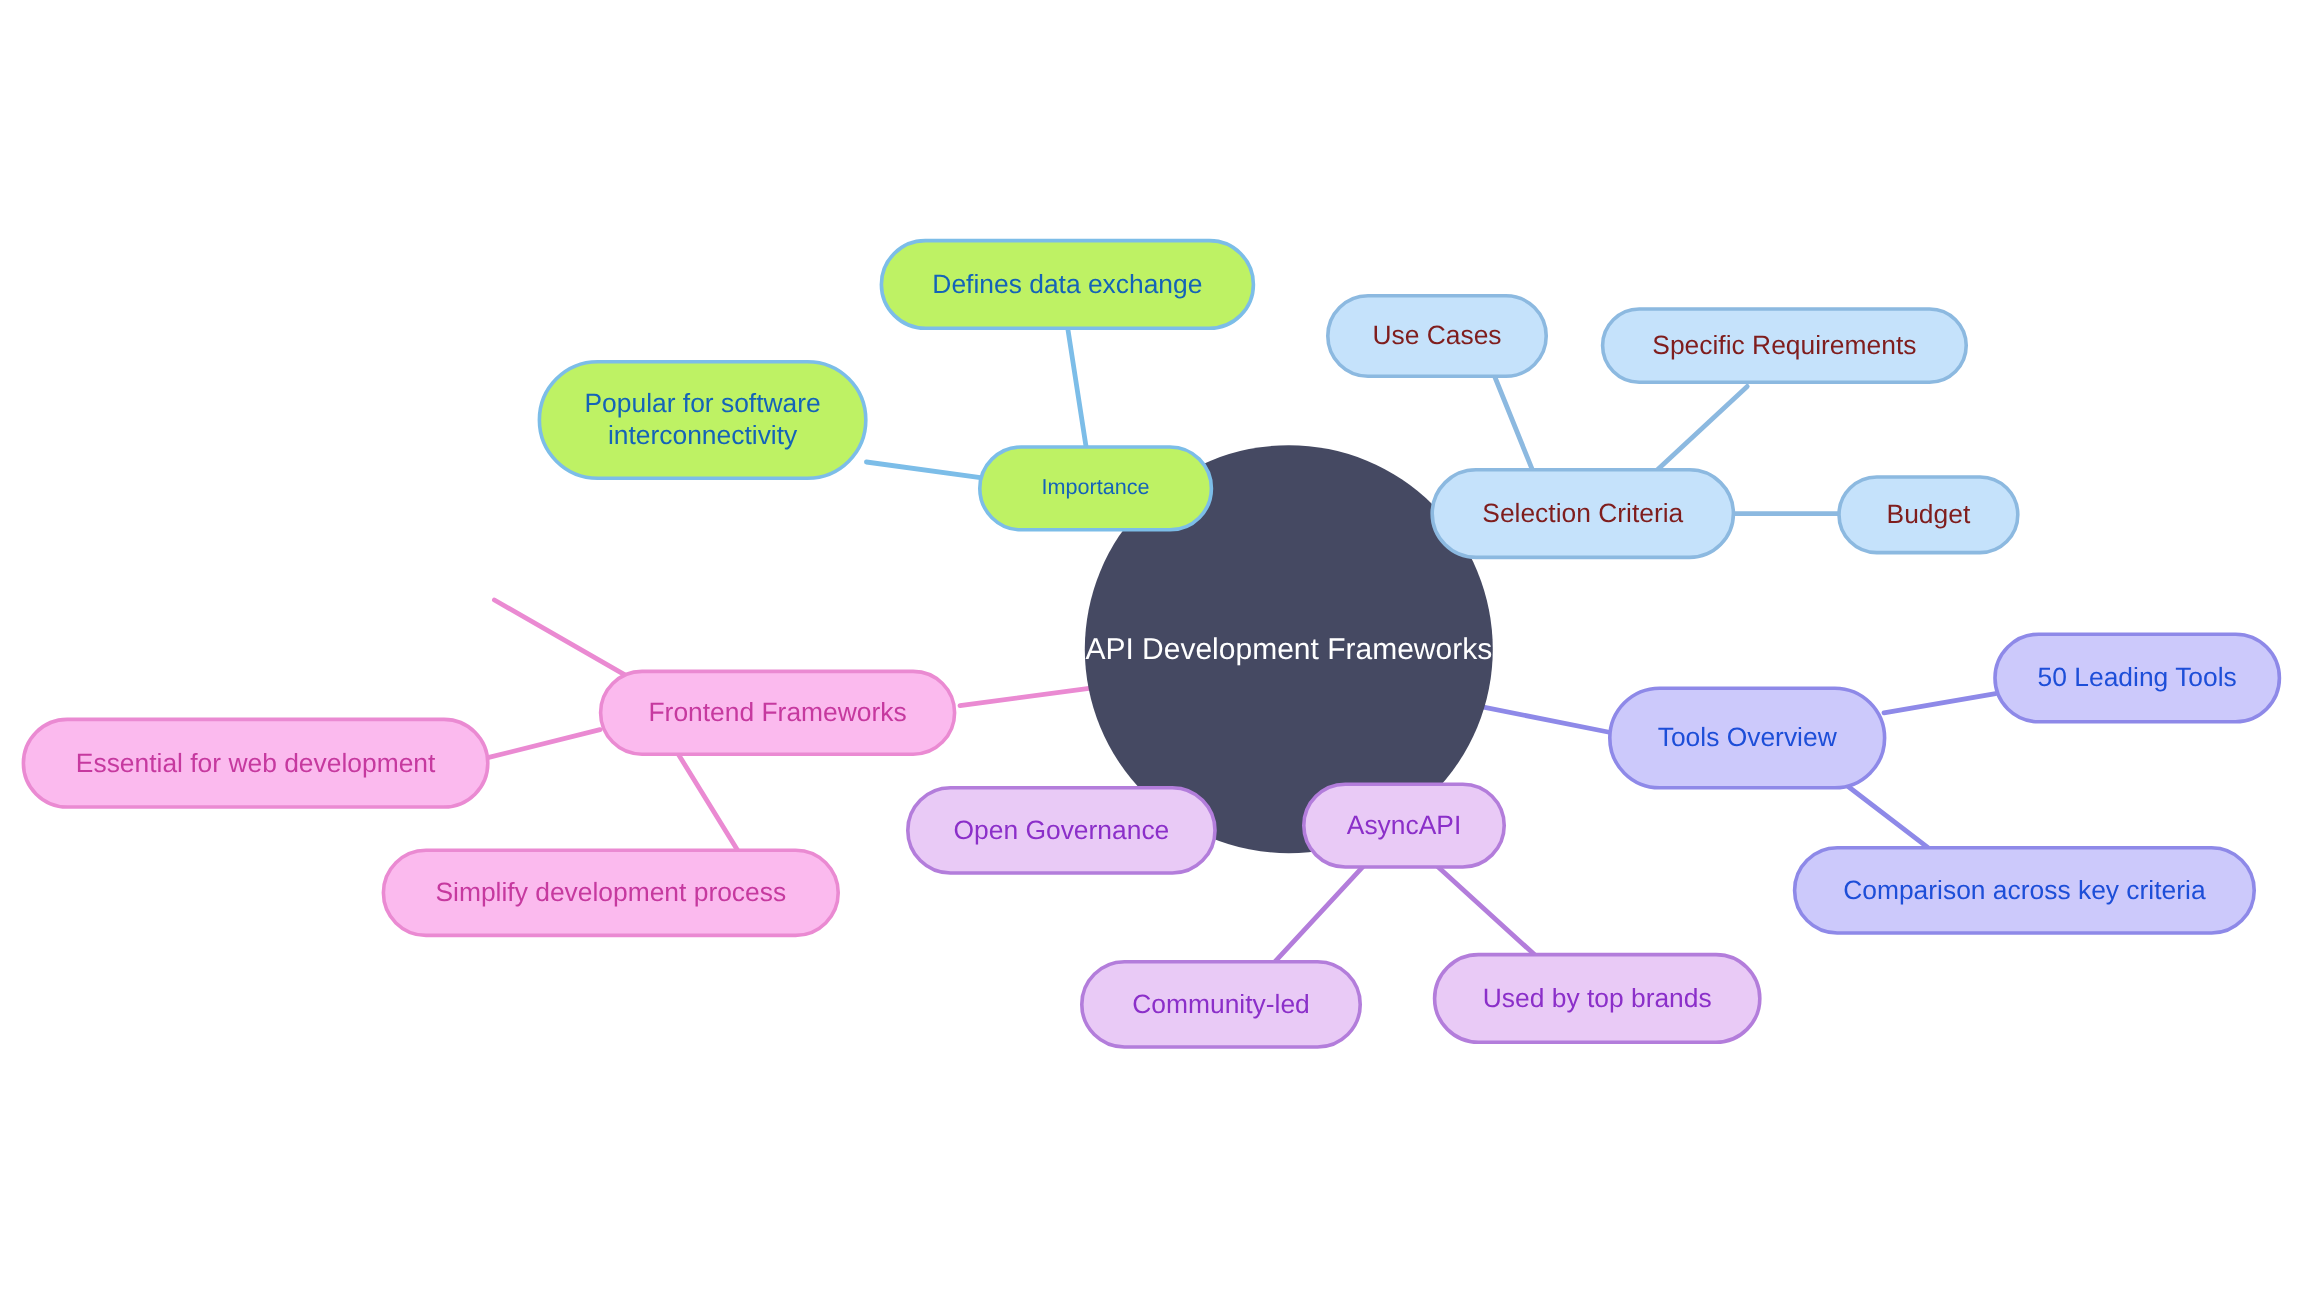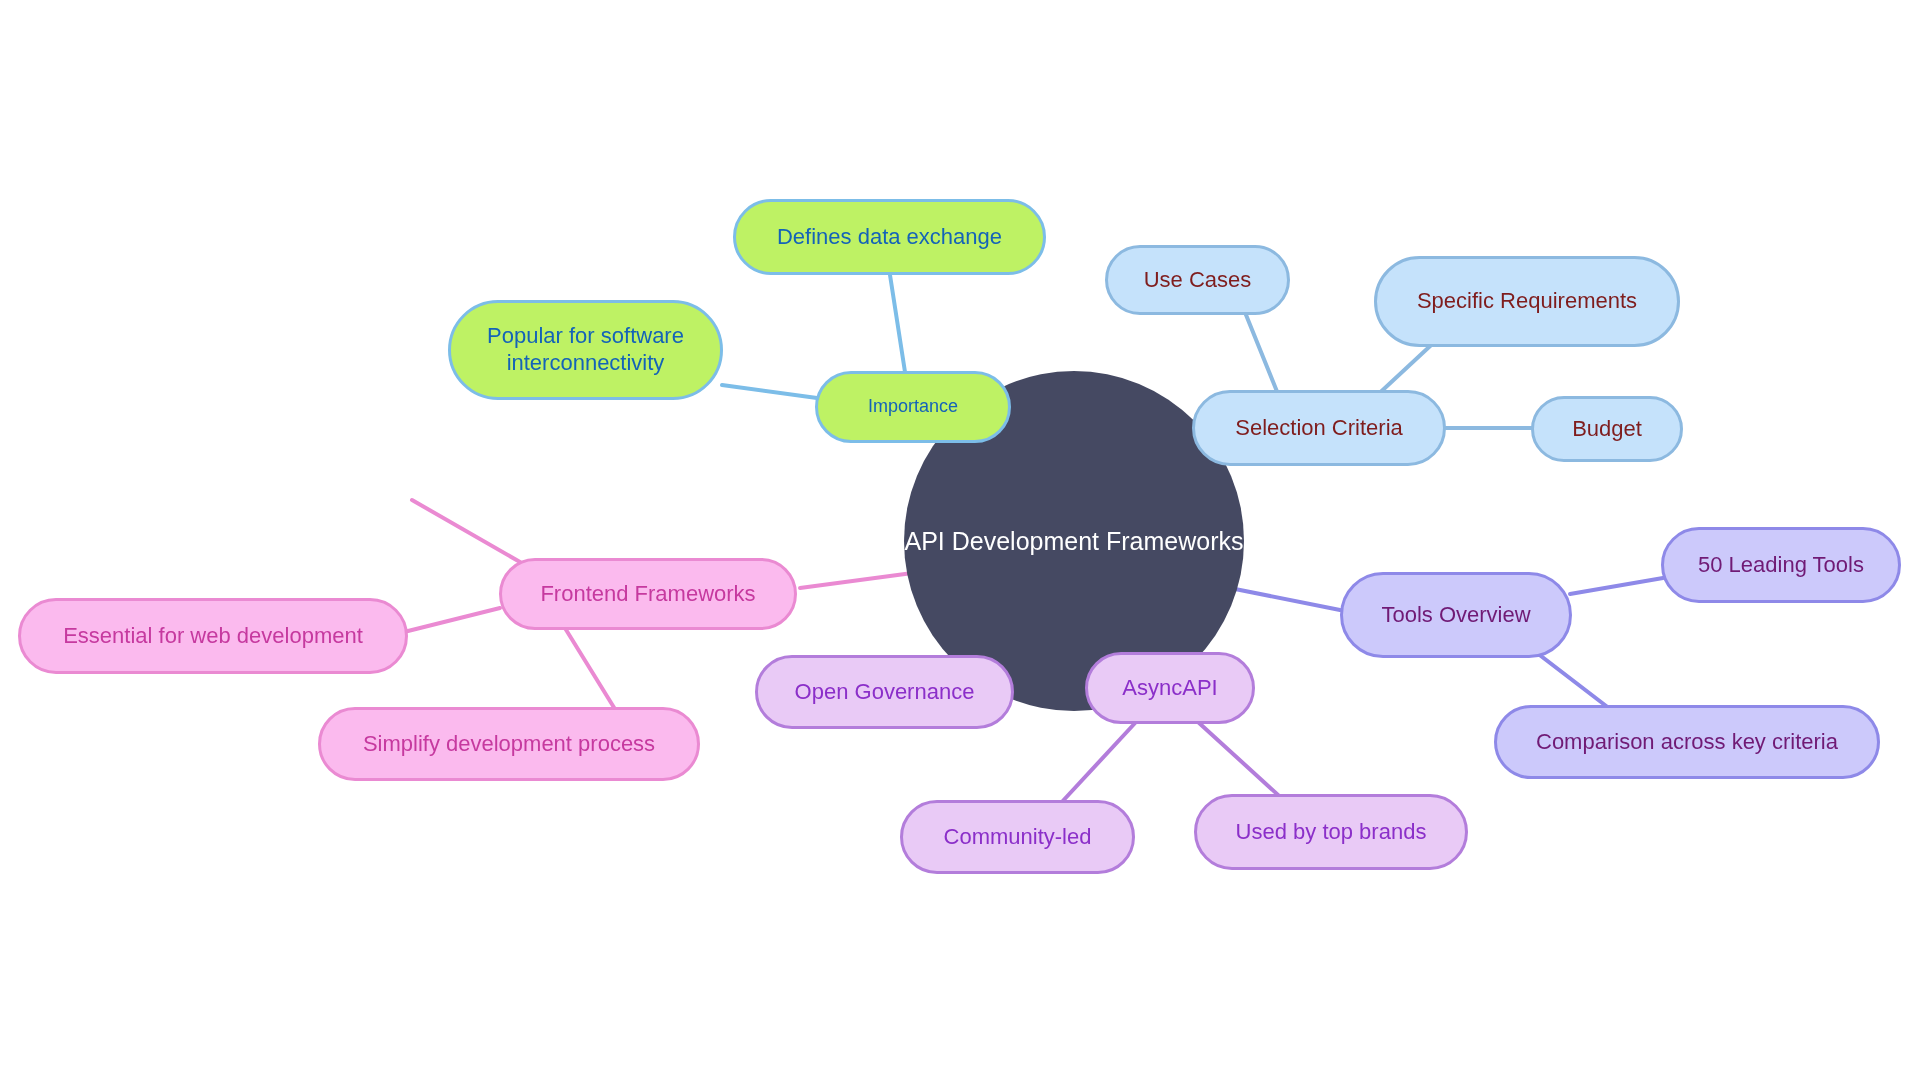--- a/index.html
+++ b/index.html
@@ -52,21 +52,21 @@
     border: none;
   }
   
   .c-blue      { background: #bef264; border-color: #7cbde8; color: #1463b8; }
   .c-blue-leaf { background: #c5e2fb; border-color: #8cb9e0; color: #7f1d1d; }
   
   .c-pink      { background: #fbbaee; border-color: #ea8ad2; color: #c6399f; }
   
   .c-violet    { background: #e9caf6; border-color: #b37ddb; color: #8b2fc9; }
   
-  .c-peri      { background: #ccc9fb; border-color: #8e89e8; color: #701a75; }
+  .c-peri      { background: #ccc9fb; border-color: #8e89e8; color: #1d4ed8; }
   
   .c-root      { background: #454962; color: #ffffff; }
 </style>
 </head>
 <body>
 
 <div id="canvas">
 
   <svg id="edge-layer" viewBox="0 0 1920 1080" width="1920" height="1080">
 
@@ -109,21 +109,21 @@
   </div>
 
   <div class="node c-blue-leaf" style="left:1192px; top:390px; width:254px; height:76px; font-size:22px;">
     <span>Selection Criteria</span>
   </div>
 
   <div class="node c-blue-leaf" style="left:1105px; top:245px; width:185px; height:70px; font-size:22px;">
     <span>Use Cases</span>
   </div>
 
-  <div class="node c-blue-leaf" style="left:1374px; top:256px; width:306px; height:91px; font-size:22px;">
+  <div class="node c-blue-leaf" style="left:1334px; top:256px; width:306px; height:64px; font-size:22px;">
     <span>Specific Requirements</span>
   </div>
 
   <div class="node c-blue-leaf" style="left:1531px; top:396px; width:152px; height:66px; font-size:22px;">
     <span>Budget</span>
   </div>
 
   <div class="node c-peri" style="left:1340px; top:572px; width:232px; height:86px; font-size:22px;">
     <span>Tools Overview</span>
   </div>

